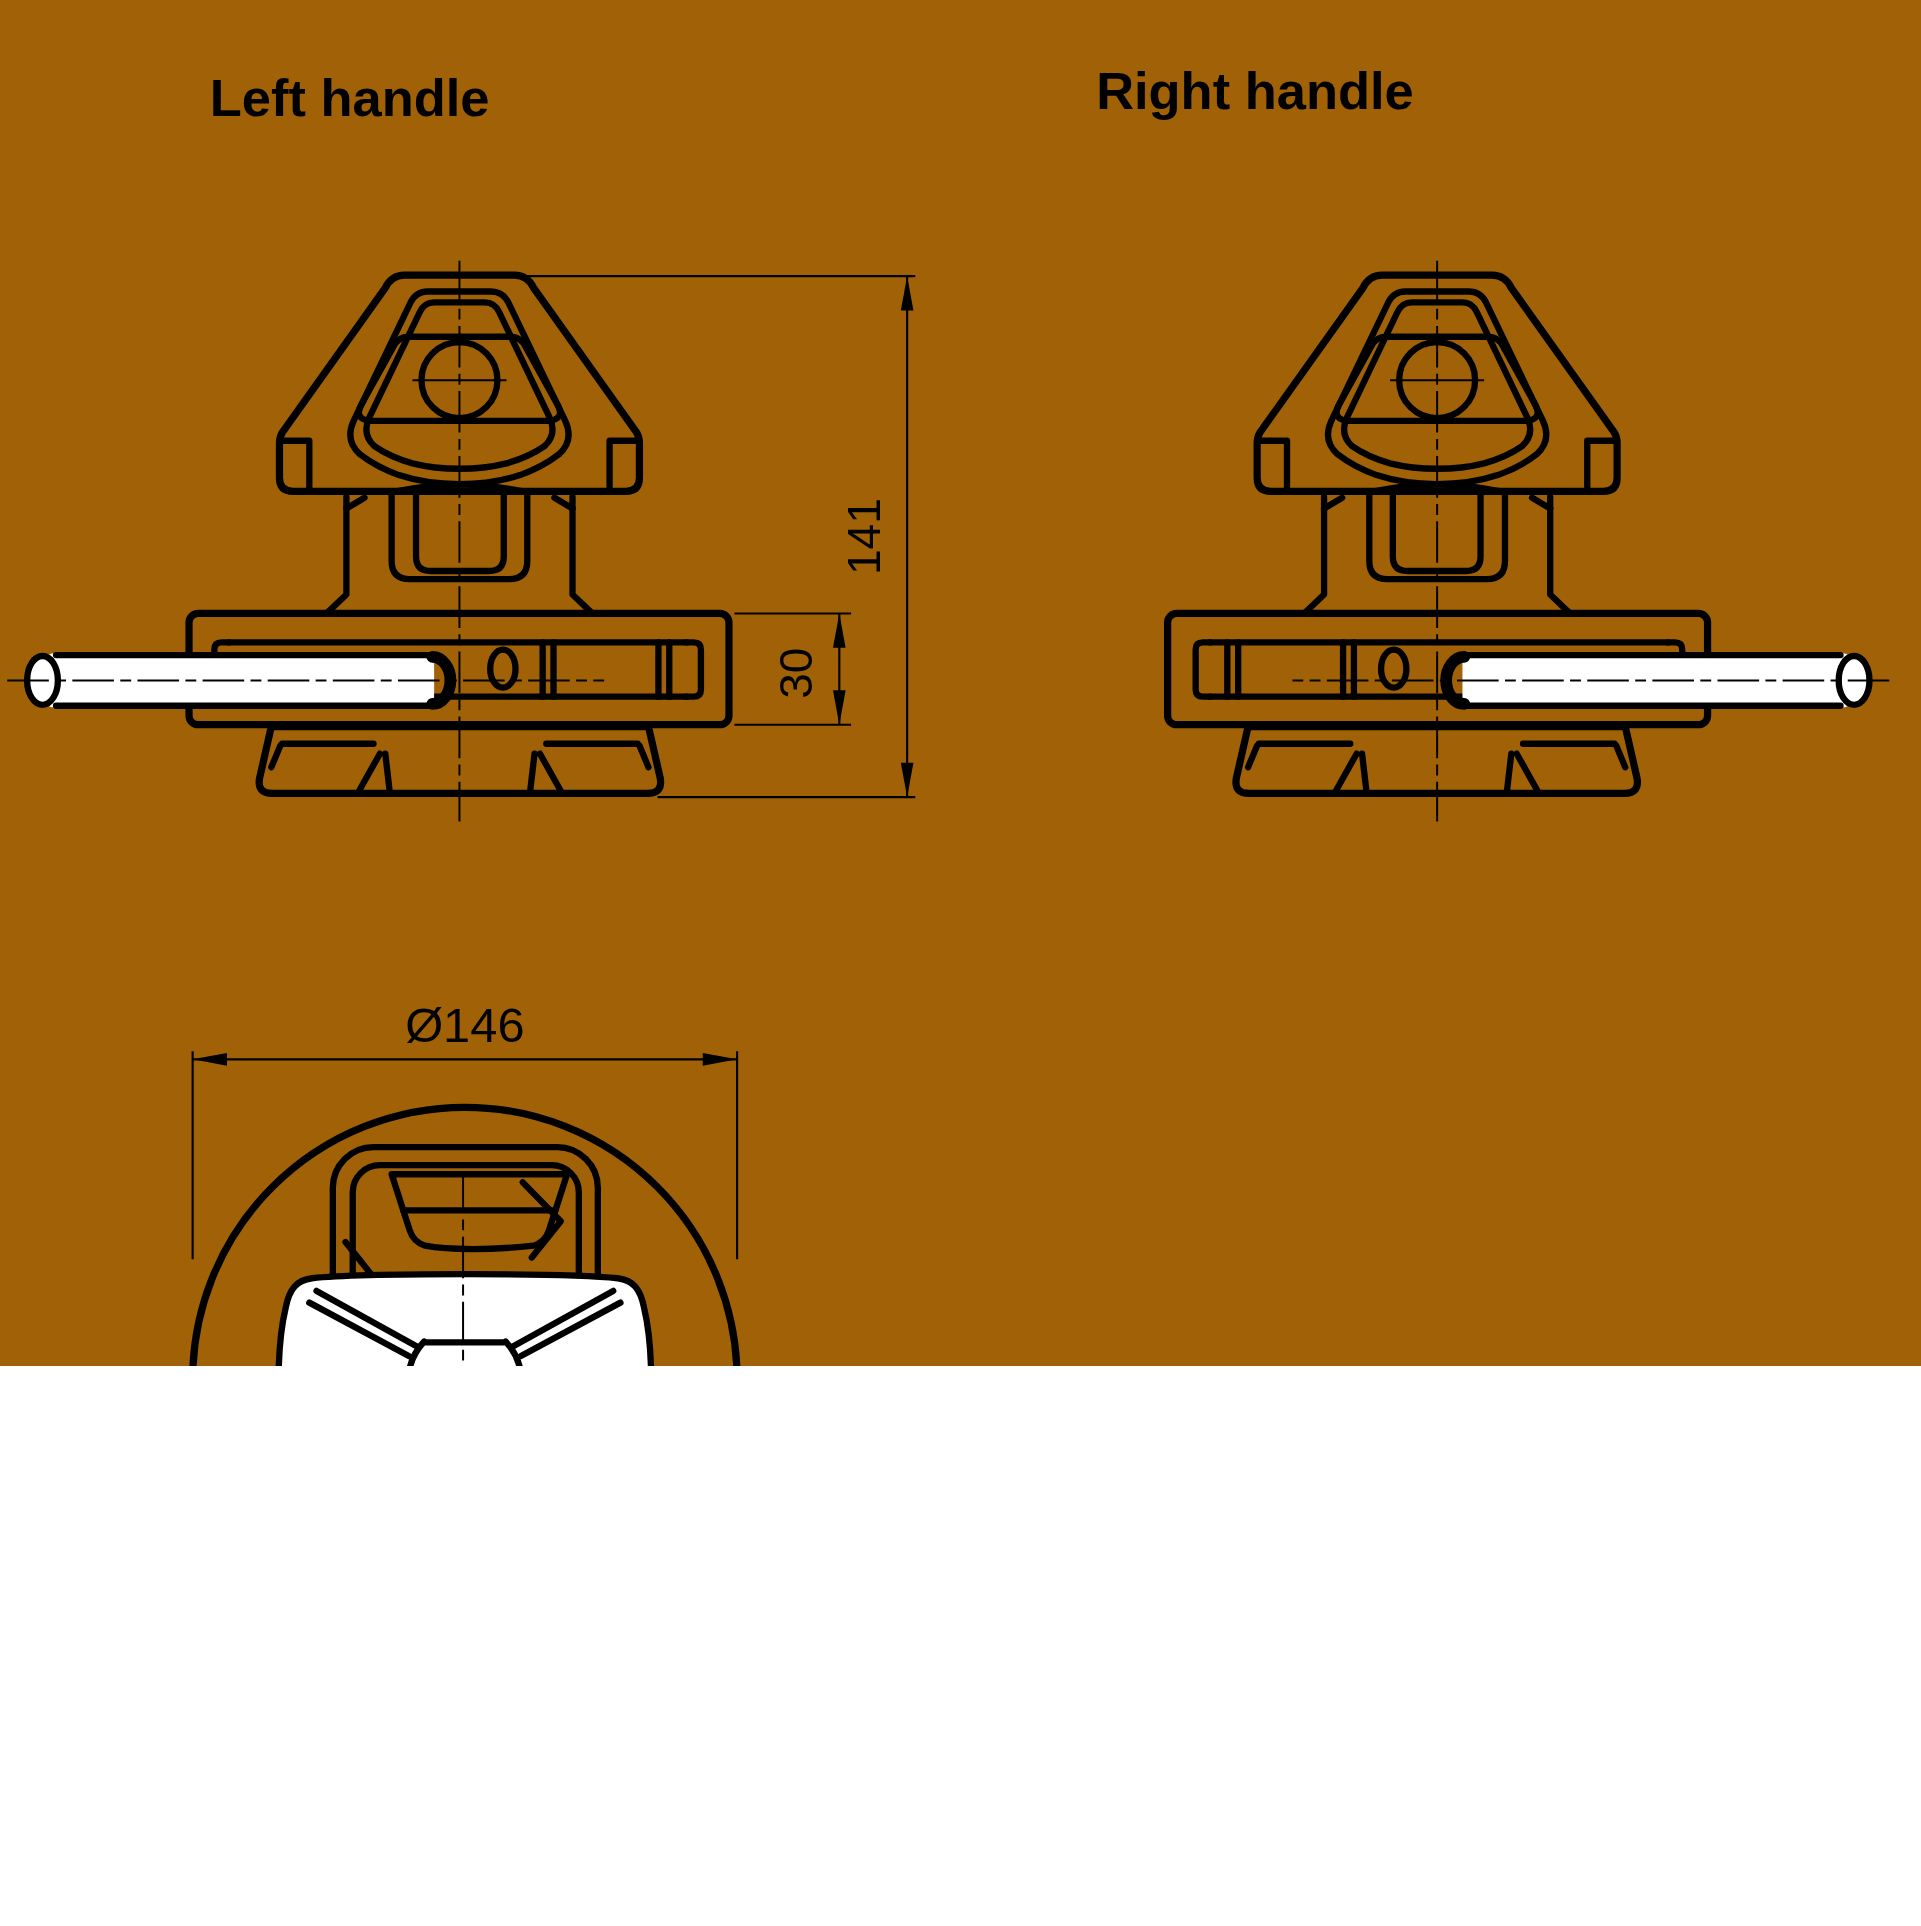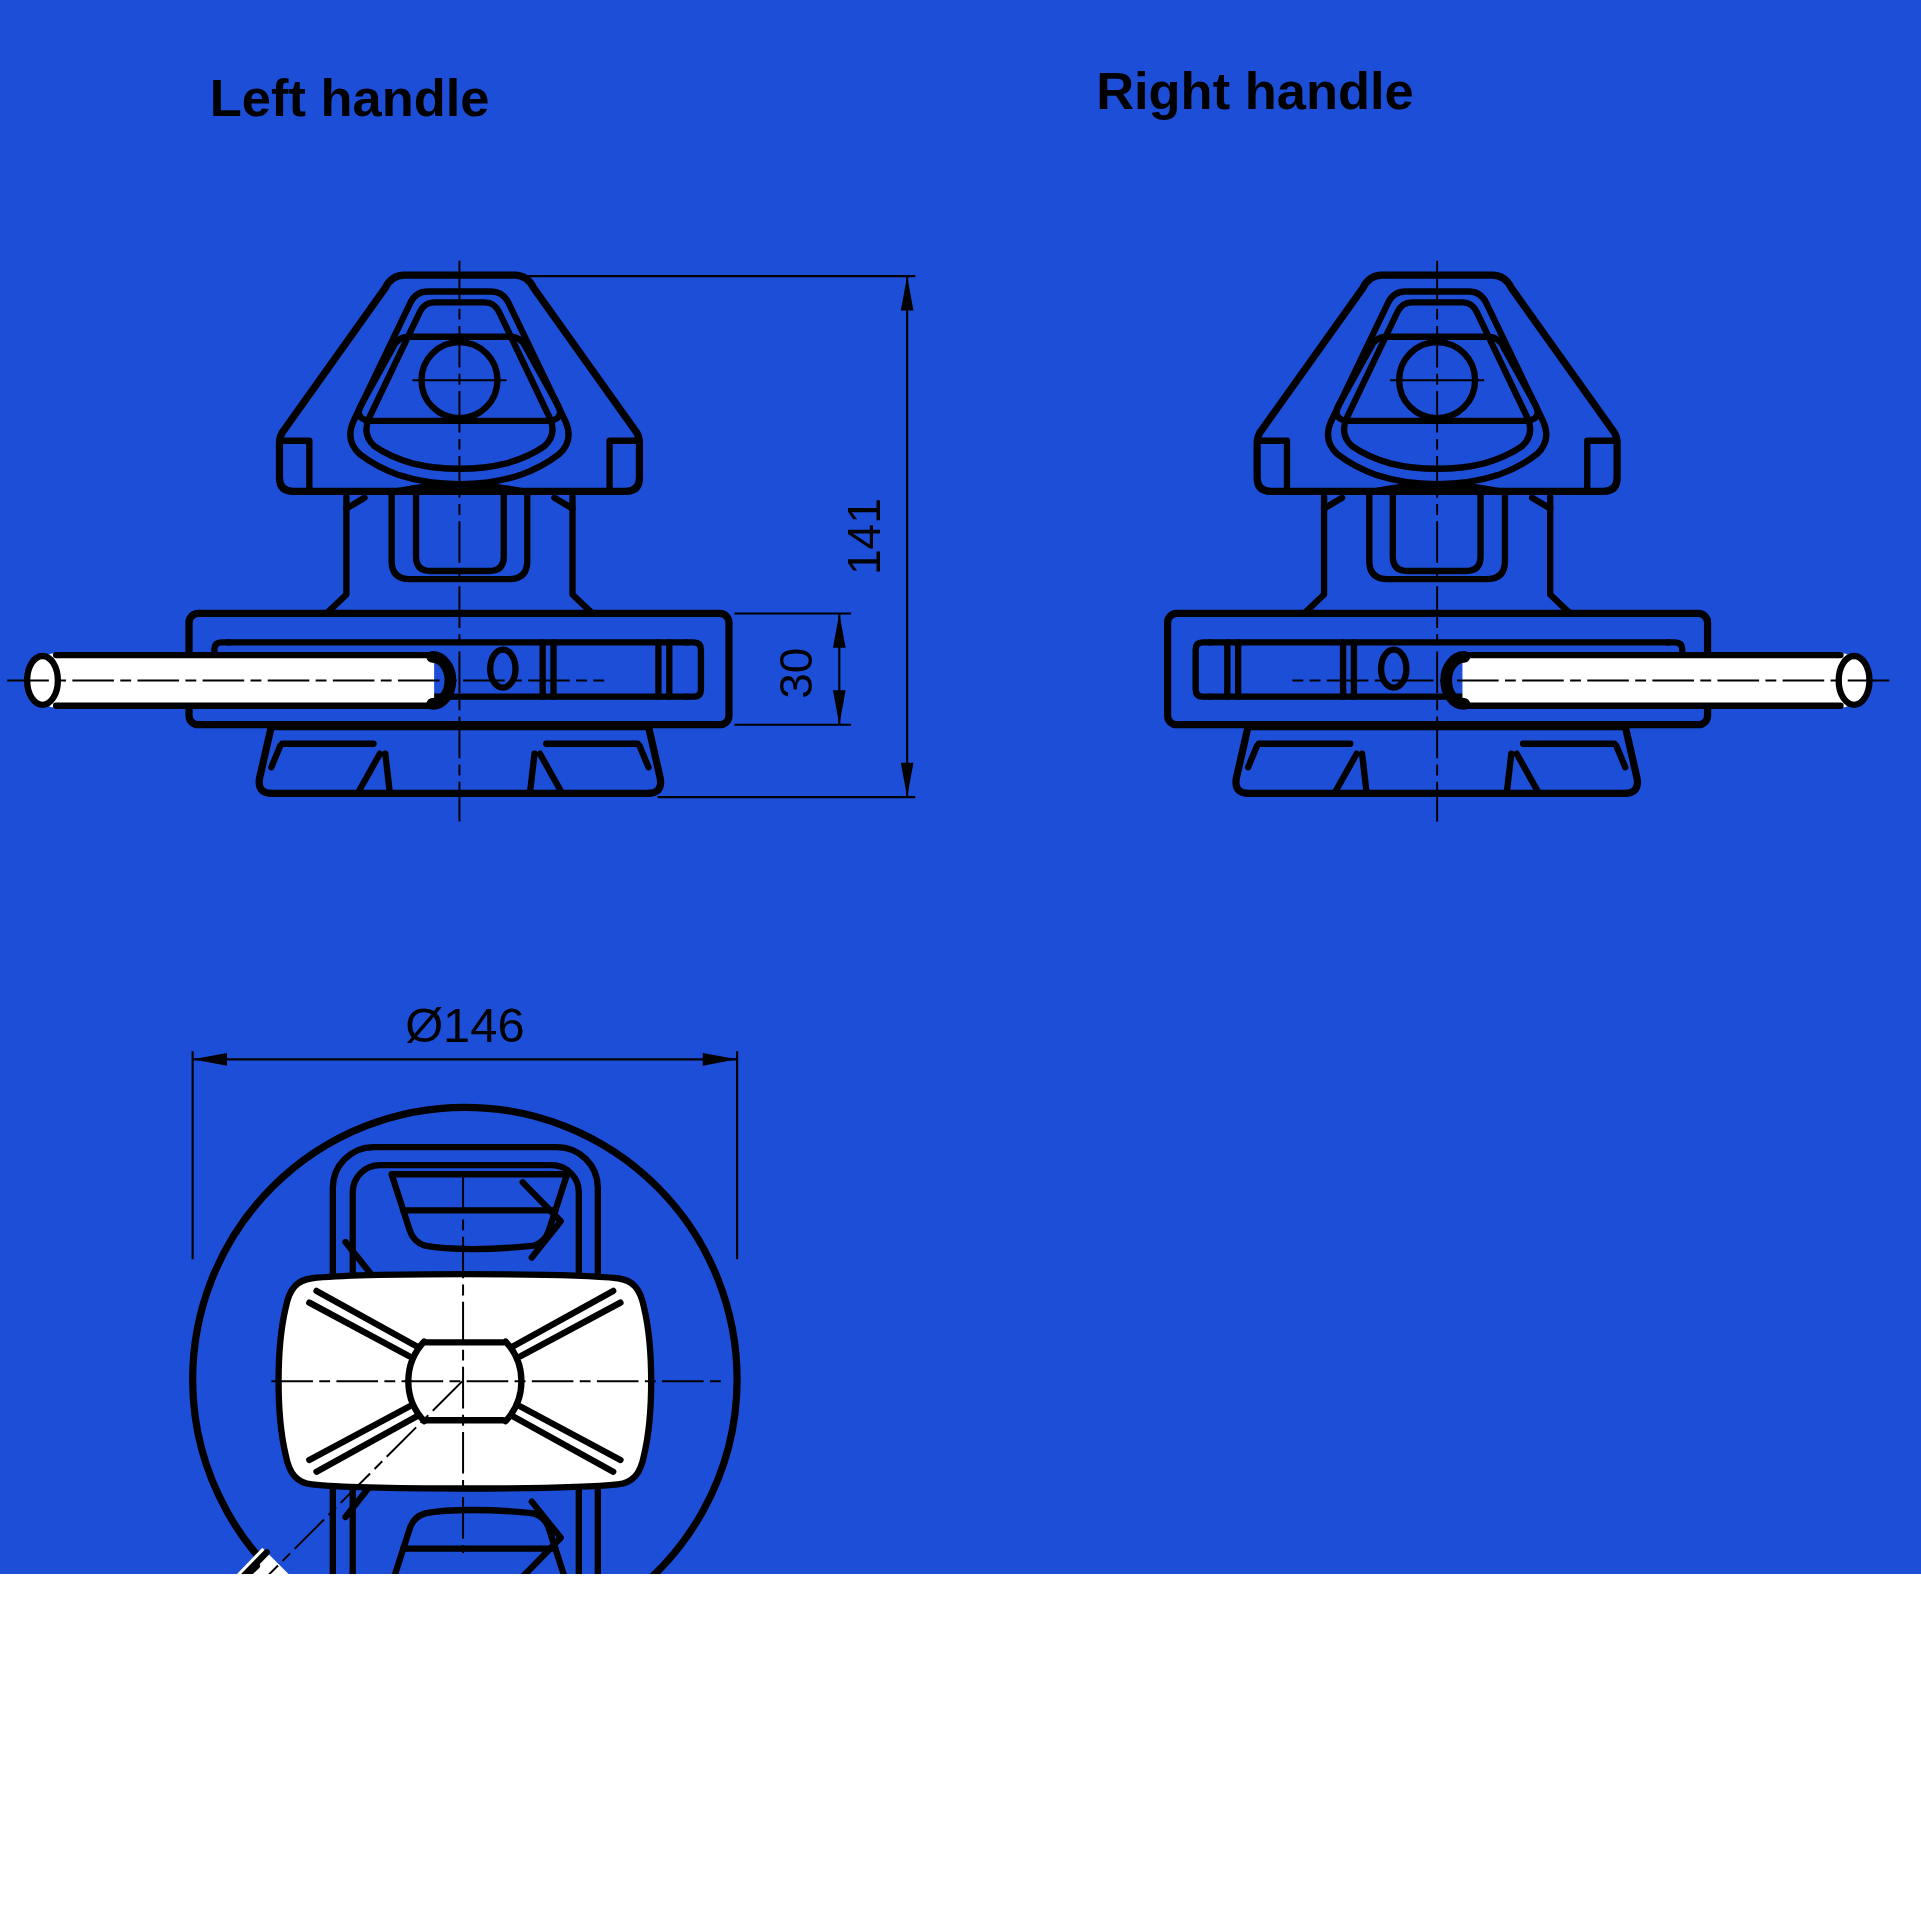--- a/index.html
+++ b/index.html
@@ -1,16 +1,16 @@
 <!DOCTYPE html>
 <html style="font-size:14.5px"><head>
 <meta charset="utf-8">
 <style>
   html,body{margin:0;padding:0;background:#ffffff;}
-  .sheet{width:1921px;height:1574px;position:relative;background:#1d4ed8;
+  .sheet{width:1921px;height:1366px;position:relative;background:#a16207;
          font-family:"Liberation Sans", sans-serif;}
   svg{display:block;}
   .obj{stroke:#000;fill:none;stroke-width:7;stroke-linecap:round;stroke-linejoin:round;}
   .obj-bold{stroke:#000;fill:none;stroke-width:8;stroke-linecap:round;stroke-linejoin:round;}
   .obj-fill{stroke:#000;fill:#fff;stroke-width:7;stroke-linecap:round;stroke-linejoin:round;}
   .occlude{fill:#fff;stroke:none;}
   .thick{stroke:#000;fill:none;stroke-width:13;stroke-linecap:round;}
   .thin{stroke:#000;fill:none;stroke-width:2.2;}
   .center{stroke:#000;fill:none;stroke-width:2.2;stroke-dasharray:46 7 12 7;}
   .dim{stroke:#000;fill:none;stroke-width:2.4;}

